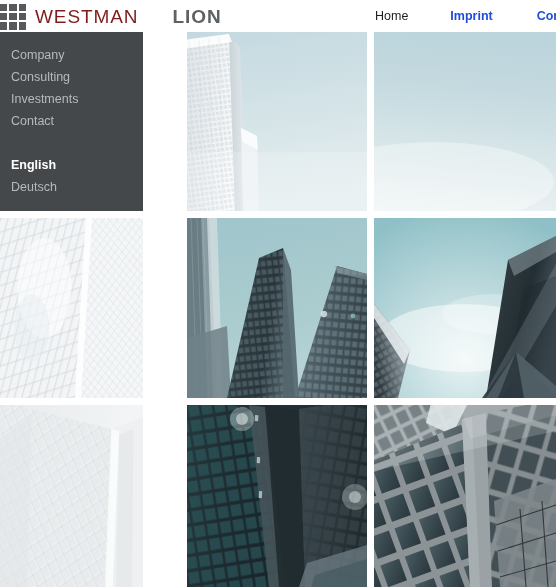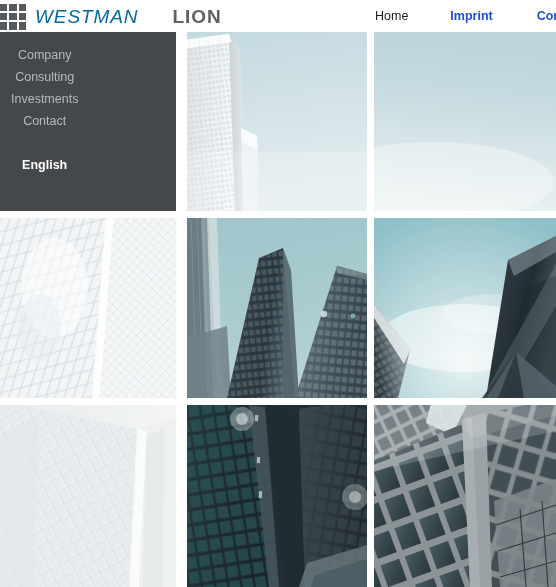--- a/index.html
+++ b/index.html
@@ -52,21 +52,21 @@
   }
   .brand-text {
     margin-left: 9px;
     font-size: 19px;
     letter-spacing: 0.9px;
     line-height: 1;
     white-space: nowrap;
     position: relative;
     top: 0px;
   }
-  .brand-light { color: #0369a1; font-weight: 400; font-style: italic; }
+  .brand-light { color: #7f1d1d; font-weight: 400; }
   .brand-dark  { color: #5e6265; font-weight: 700; padding-left: 28px; }
 
   .nav {
     position: absolute;
     top: 0;
     left: 375px;
     height: 32px;
     display: flex;
     align-items: center;
     gap: 0px;
@@ -92,21 +92,21 @@
     left: 0;
     top: 32px;
     width: 556px;
     height: 555px;
   }
   .cell {
     position: absolute;
     overflow: hidden;
   }
   
-  .c1 { left: 0px;   width: 176px; text-align: center; }
+  .c1 { left: 0px;   width: 143px; }
   .c2 { left: 187px; width: 180px; }
   .c3 { left: 374px; width: 182px; }
   
   .r1 { top: 0px;   height: 179px; }
   .r2 { top: 186px; height: 180px; }
   .r3 { top: 373px; height: 182px; }
 
   
   .sidebar {
     background: #45484a;
@@ -177,20 +177,21 @@
       <div class="sidebar">
         <div class="side-list">
           <a class="side-item" href="#" style="text-decoration:none">Company</a>
           <a class="side-item" href="#" style="text-decoration:none">Consulting</a>
           <a class="side-item" href="#" style="text-decoration:none">Investments</a>
           <a class="side-item" href="#" style="text-decoration:none">Contact</a>
 
           <div class="side-spacer"></div>
 
           <a class="side-item is-active" href="#" style="text-decoration:none">English</a>
+          <a class="side-item" href="#" style="text-decoration:none">Deutsch</a>
         </div>
       </div>
     </div>
 
     <div class="cell c2 r1">
       <svg class="photo" viewBox="0 0 180 179" preserveAspectRatio="none">
         <defs>
           <linearGradient id="g_r1c2_sky" x1="0" y1="0" x2="0.15" y2="1">
             <stop offset="0%" stop-color="#c3d9e0"></stop>
             <stop offset="45%" stop-color="#d2e2e6"></stop>

